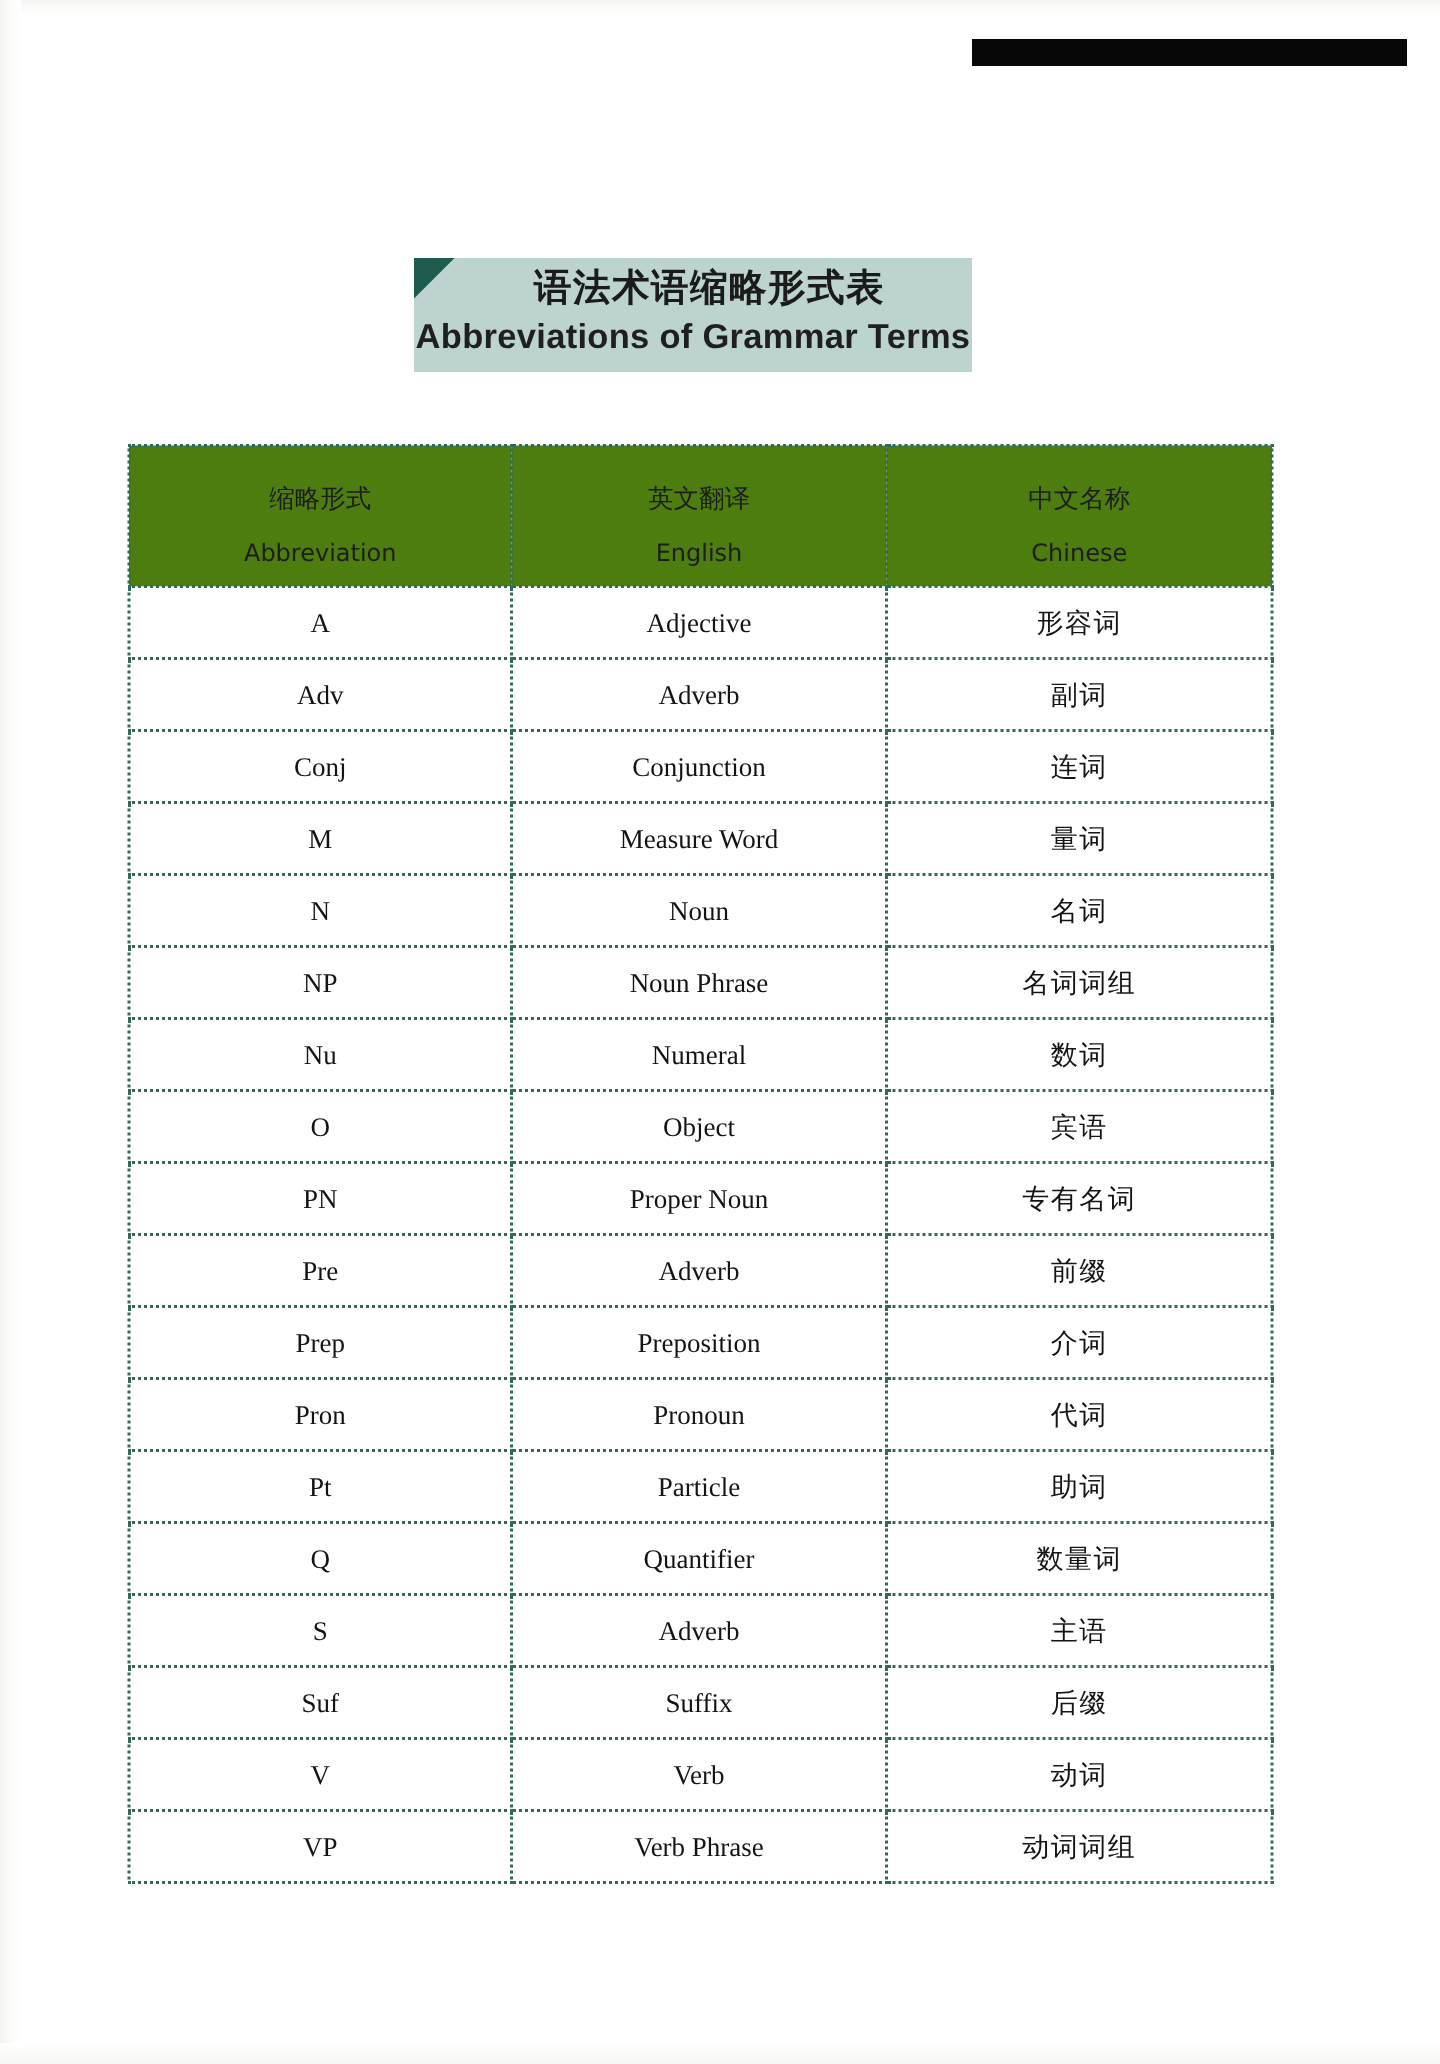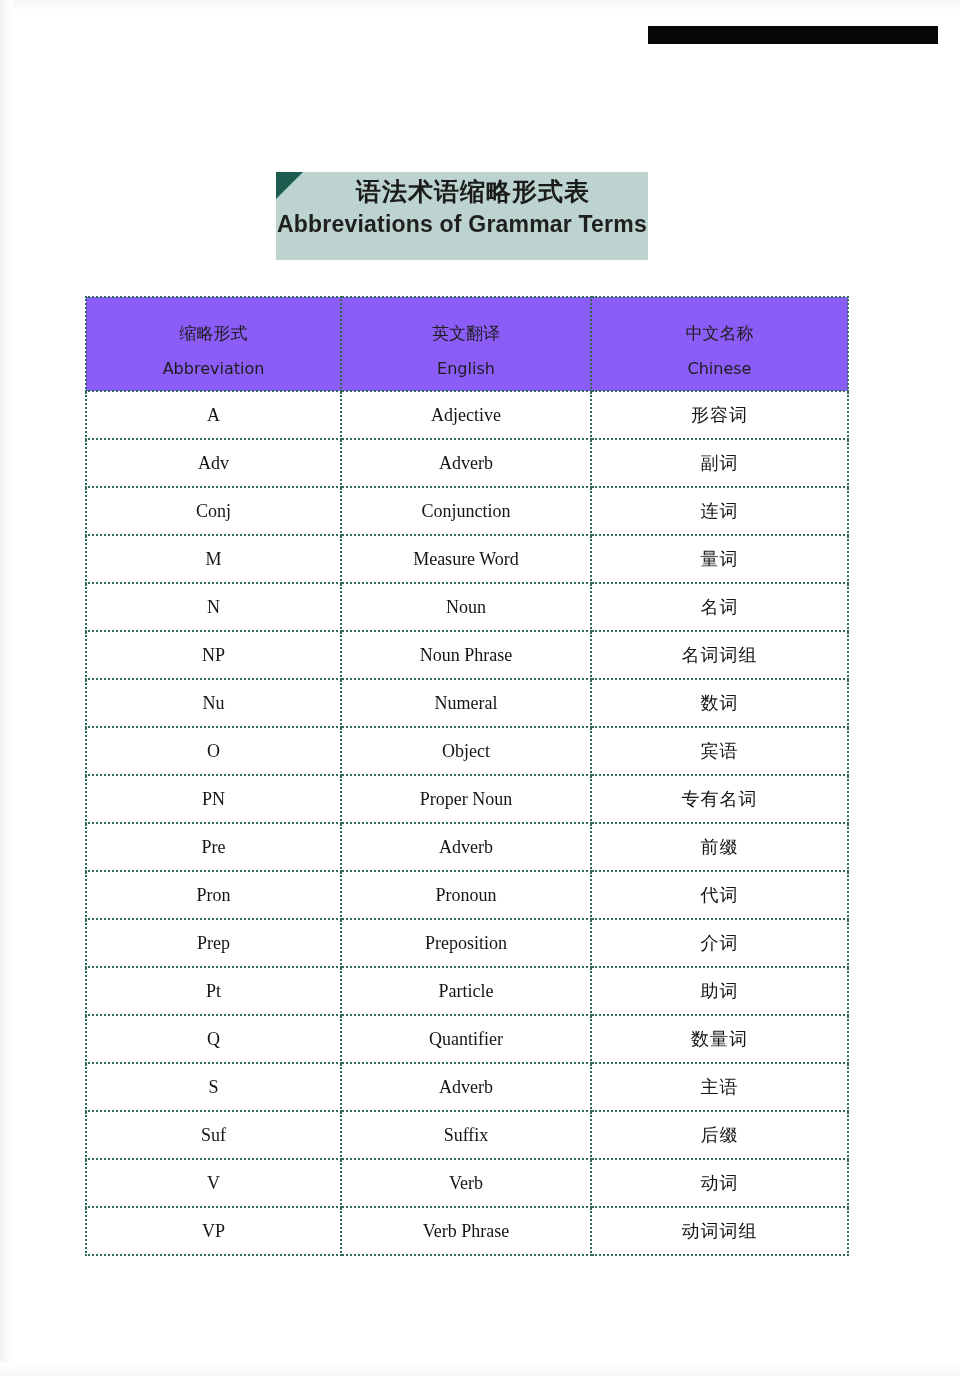--- a/index.html
+++ b/index.html
@@ -45,21 +45,21 @@
     height: 18px;
     background: #070707;
   }
 
   
   .banner {
     position: absolute;
     left: 276px;
     top: 172px;
     width: 372px;
-    height: 88px;
+    height: 76px;
     background: #bcd3cf;
     box-sizing: border-box;
     padding-top: 4px;
   }
   .banner-corner {
     position: absolute;
     left: 0;
     top: 0;
     width: 0;
     height: 0;
@@ -103,21 +103,21 @@
 
   .grammar-table th,
   .grammar-table td {
     border: 2px dotted #2f6a5c;
     text-align: center;
     vertical-align: middle;
     padding: 0;
   }
 
   .grammar-table thead th {
-    background: #8b5cf6;
+    background: #4d7c0f;
     height: 92px;
     font-weight: normal;
     margin-top: 22px;
   }
   .hdr-cn {
     display: block;
     font-family: "DejaVu Sans", "Liberation Sans", sans-serif;
     font-size: 17px;
     color: #1d1d1d;
     line-height: 24px;
@@ -231,30 +231,30 @@
         <td class="cell-abbr">PN</td>
         <td class="cell-english">Proper Noun</td>
         <td class="cell-chinese">专有名词</td>
       </tr>
     <tr>
         <td class="cell-abbr">Pre</td>
         <td class="cell-english">Adverb</td>
         <td class="cell-chinese">前缀</td>
       </tr>
     <tr>
+        <td class="cell-abbr">Prep</td>
+        <td class="cell-english">Preposition</td>
+        <td class="cell-chinese">介词</td>
+      </tr>
+    <tr>
         <td class="cell-abbr">Pron</td>
         <td class="cell-english">Pronoun</td>
         <td class="cell-chinese">代词</td>
       </tr>
     <tr>
-        <td class="cell-abbr">Prep</td>
-        <td class="cell-english">Preposition</td>
-        <td class="cell-chinese">介词</td>
-      </tr>
-    <tr>
         <td class="cell-abbr">Pt</td>
         <td class="cell-english">Particle</td>
         <td class="cell-chinese">助词</td>
       </tr>
     <tr>
         <td class="cell-abbr">Q</td>
         <td class="cell-english">Quantifier</td>
         <td class="cell-chinese">数量词</td>
       </tr>
     <tr>

